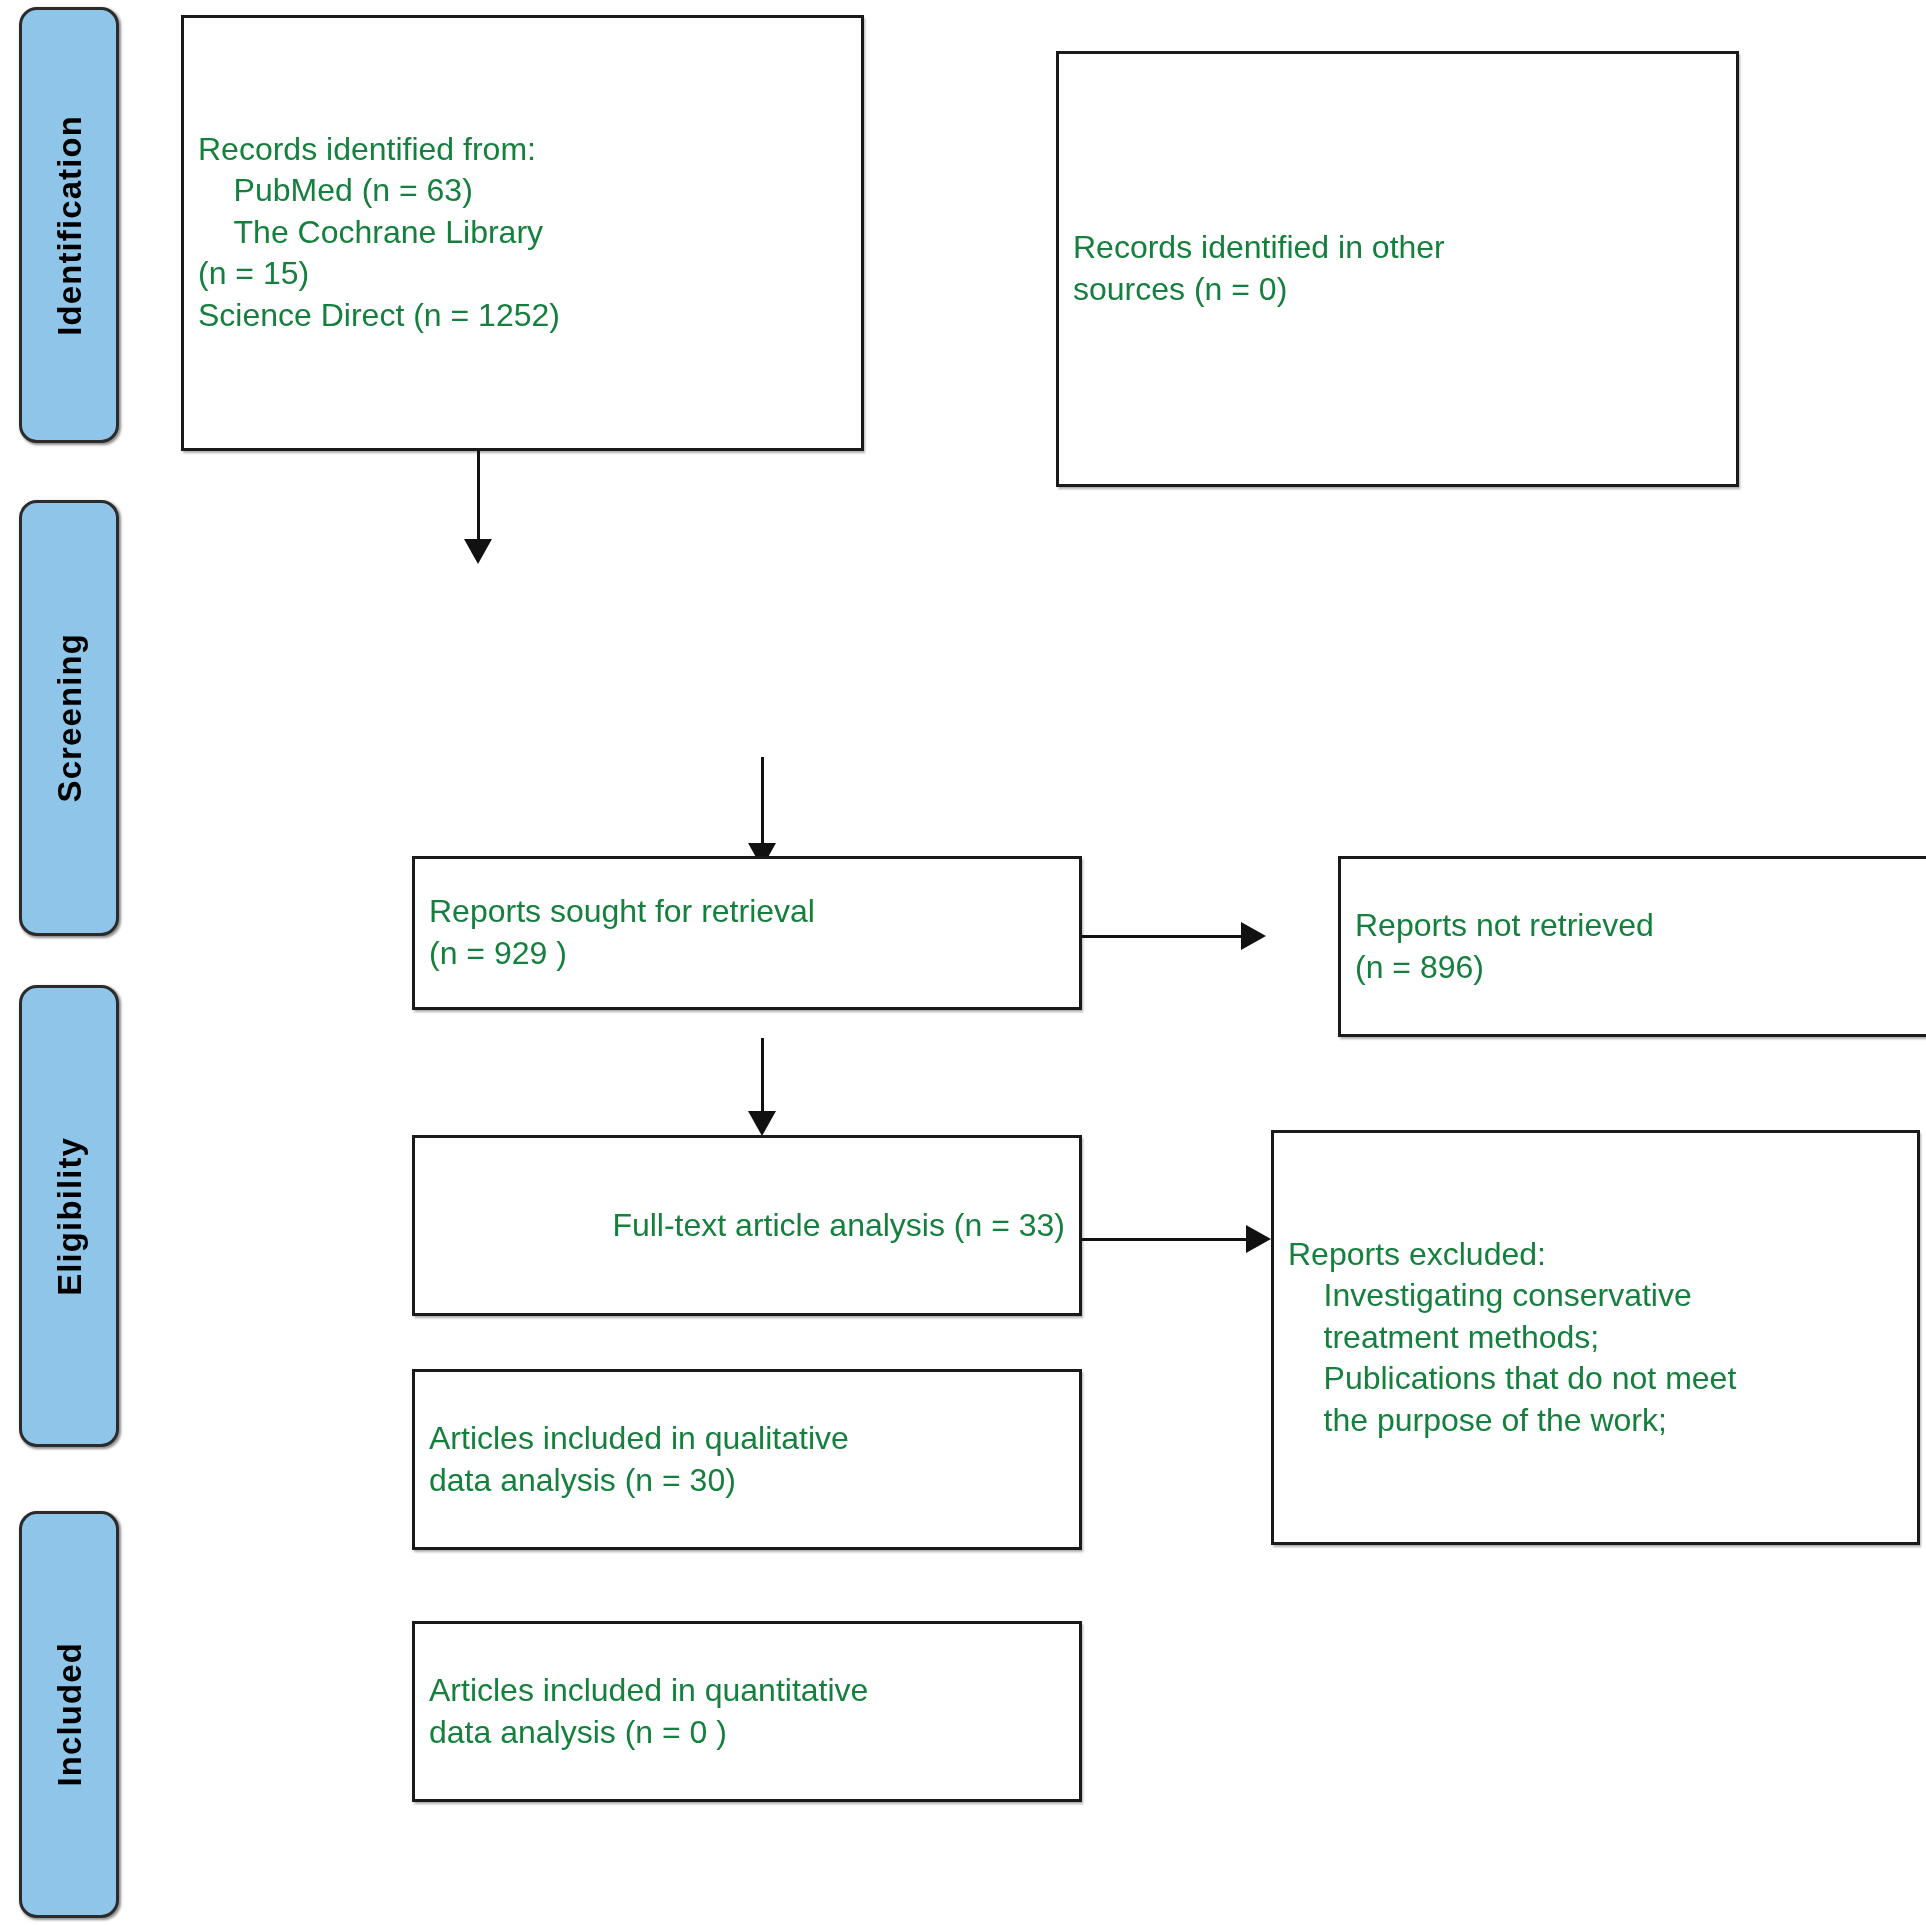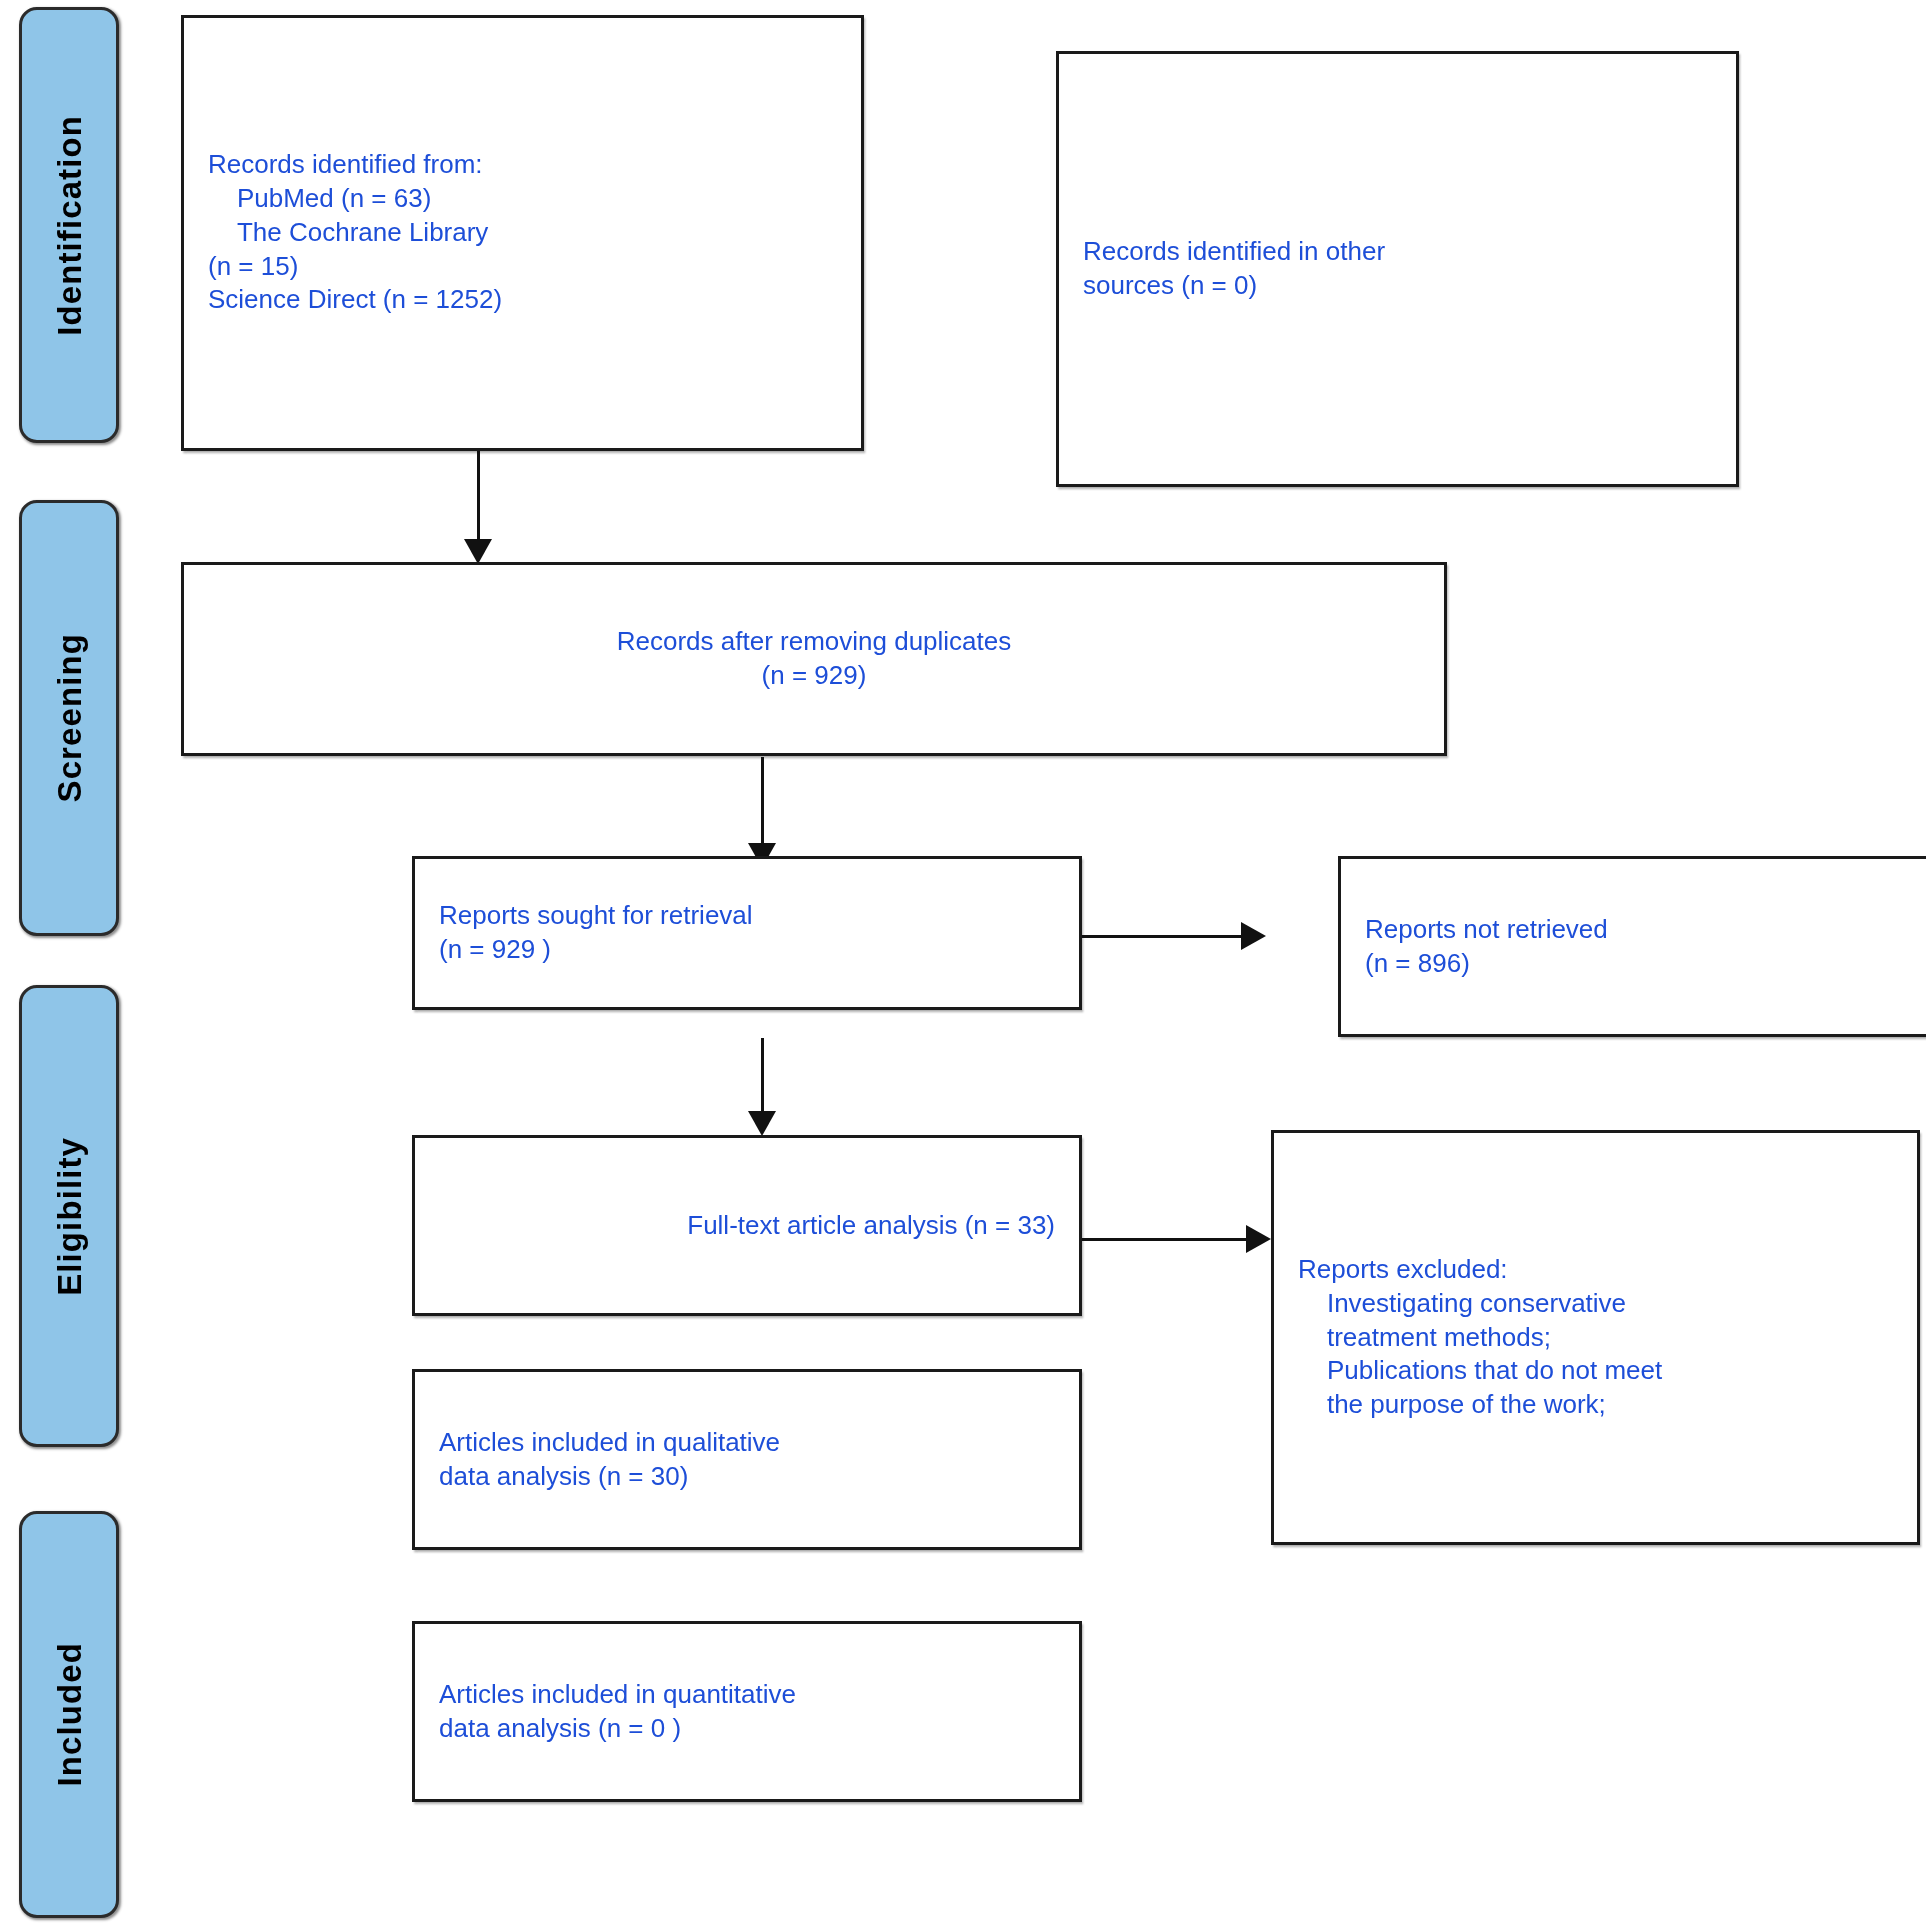--- a/index.html
+++ b/index.html
@@ -46,25 +46,25 @@
   .flow-box {
     position: absolute;
     background: #ffffff;
     border: 3.2px solid #1a1a1a;
     box-sizing: border-box;
     display: flex;
     align-items: center;
     box-shadow: 2.1px 2.6px 2.1px rgba(0,0,0,0.30);
   }
   .flow-box .box-text {
-    font-size: 26px;
+    font-size: 32px;
     line-height: 1.30;
-    color: #1d4ed8;
+    color: #15803d;
     white-space: pre-wrap;
-    padding: 0 24px;
+    padding: 0 14px;
     width: 100%;
   }
   .flow-box.center .box-text {
     text-align: center;
   }
 
   
   .conn-v {
     position: absolute;
     background: #111111;
@@ -122,24 +122,20 @@
   </div>
 
   <div class="flow-box" style="left:1056px; top:14.7px; width:683px; height:436px;margin-top:36px;">
     <div class="box-text">Records identified in other
 sources (n = 0)</div>
   </div>
 
   <div class="conn-v" style="left:477px; top:451px; height:92px;"></div>
   <div class="arrow-down" style="left:464px; top:539px;"></div>
 
-  <div class="flow-box center" style="left:181px; top:562px; width:1266px; height:194px;">
-    <div class="box-text">Records after removing duplicates
-(n = 929)</div>
-  </div>
 
   <div class="conn-v" style="left:761px; top:757px; height:90px;"></div>
   <div class="arrow-down" style="left:748px; top:843px;"></div>
 
   <div class="flow-box" style="left:412px; top:856px; width:670px; height:154px;">
     <div class="box-text">Reports sought for retrieval
 (n = 929 )</div>
   </div>
 
   <div class="flow-box" style="left:1338px; top:856px; width:670px; height:181px;">

